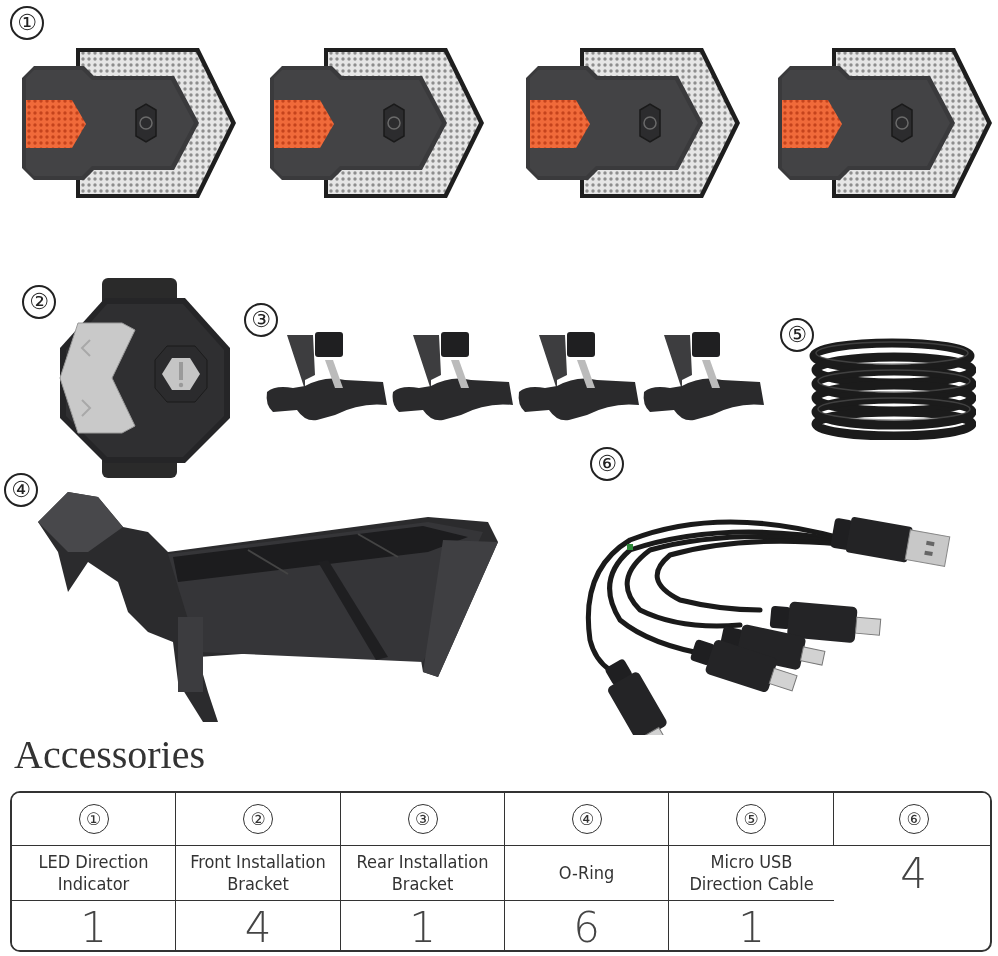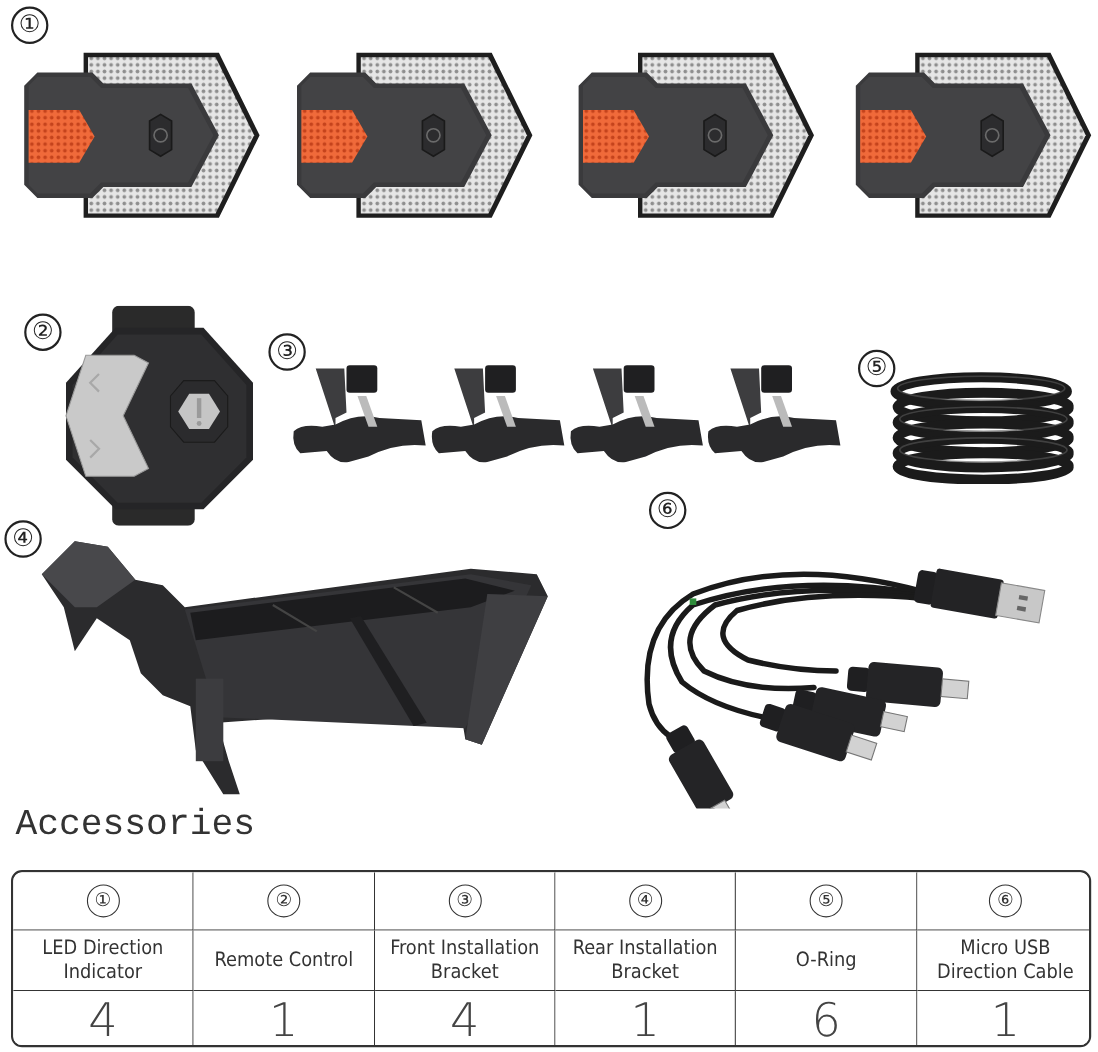--- a/index.html
+++ b/index.html
@@ -24,22 +24,22 @@
     .reflection svg { width: 100%; height: 100%; display: block; }
 
     .remote { position: absolute; left: 50px; top: 278px; width: 185px; height: 200px; }
     .bracket-small { position: absolute; width: 125px; height: 95px; }
     .oring { position: absolute; left: 808px; top: 338px; width: 168px; height: 102px; }
     .rear-bracket { position: absolute; left: 28px; top: 482px; width: 480px; height: 245px; }
     .cable { position: absolute; left: 570px; top: 510px; width: 385px; height: 225px; }
 
     .accessories-title {
       position: absolute; left: 14px; top: 731px;
-      font-family: Liberation Mono, monospace;
-      font-size: 33px; color: #333; letter-spacing: 0px;
+      font-family: Liberation Serif, serif;
+      font-size: 40px; color: #333; letter-spacing: 0px;
     }
 
     .acc-table {
       position: absolute; left: 10px; top: 791px;
       width: 982px; height: 161px;
       border: 2px solid #333; border-radius: 10px;
       display: grid;
       grid-template-columns: 164px 165px 164px 164px 165px 160px;
       grid-template-rows: 53px 55px 53px;
       overflow: hidden;
@@ -279,21 +279,20 @@
     </div>
   <div class="cell">
       <span class="circ">⑤</span>
     </div>
   <div class="cell last-col">
       <span class="circ">⑥</span>
     </div>
 
   <div class="cell name">LED  Direction
 Indicator</div>
-  <div class="cell name">Remote Control</div>
   <div class="cell name">Front Installation
 Bracket</div>
   <div class="cell name">Rear Installation
 Bracket</div>
   <div class="cell name">O-Ring</div>
   <div class="cell name last-col">Micro USB
 Direction Cable</div>
 
   <div class="cell qty last-row">4</div>
   <div class="cell qty last-row">1</div>

